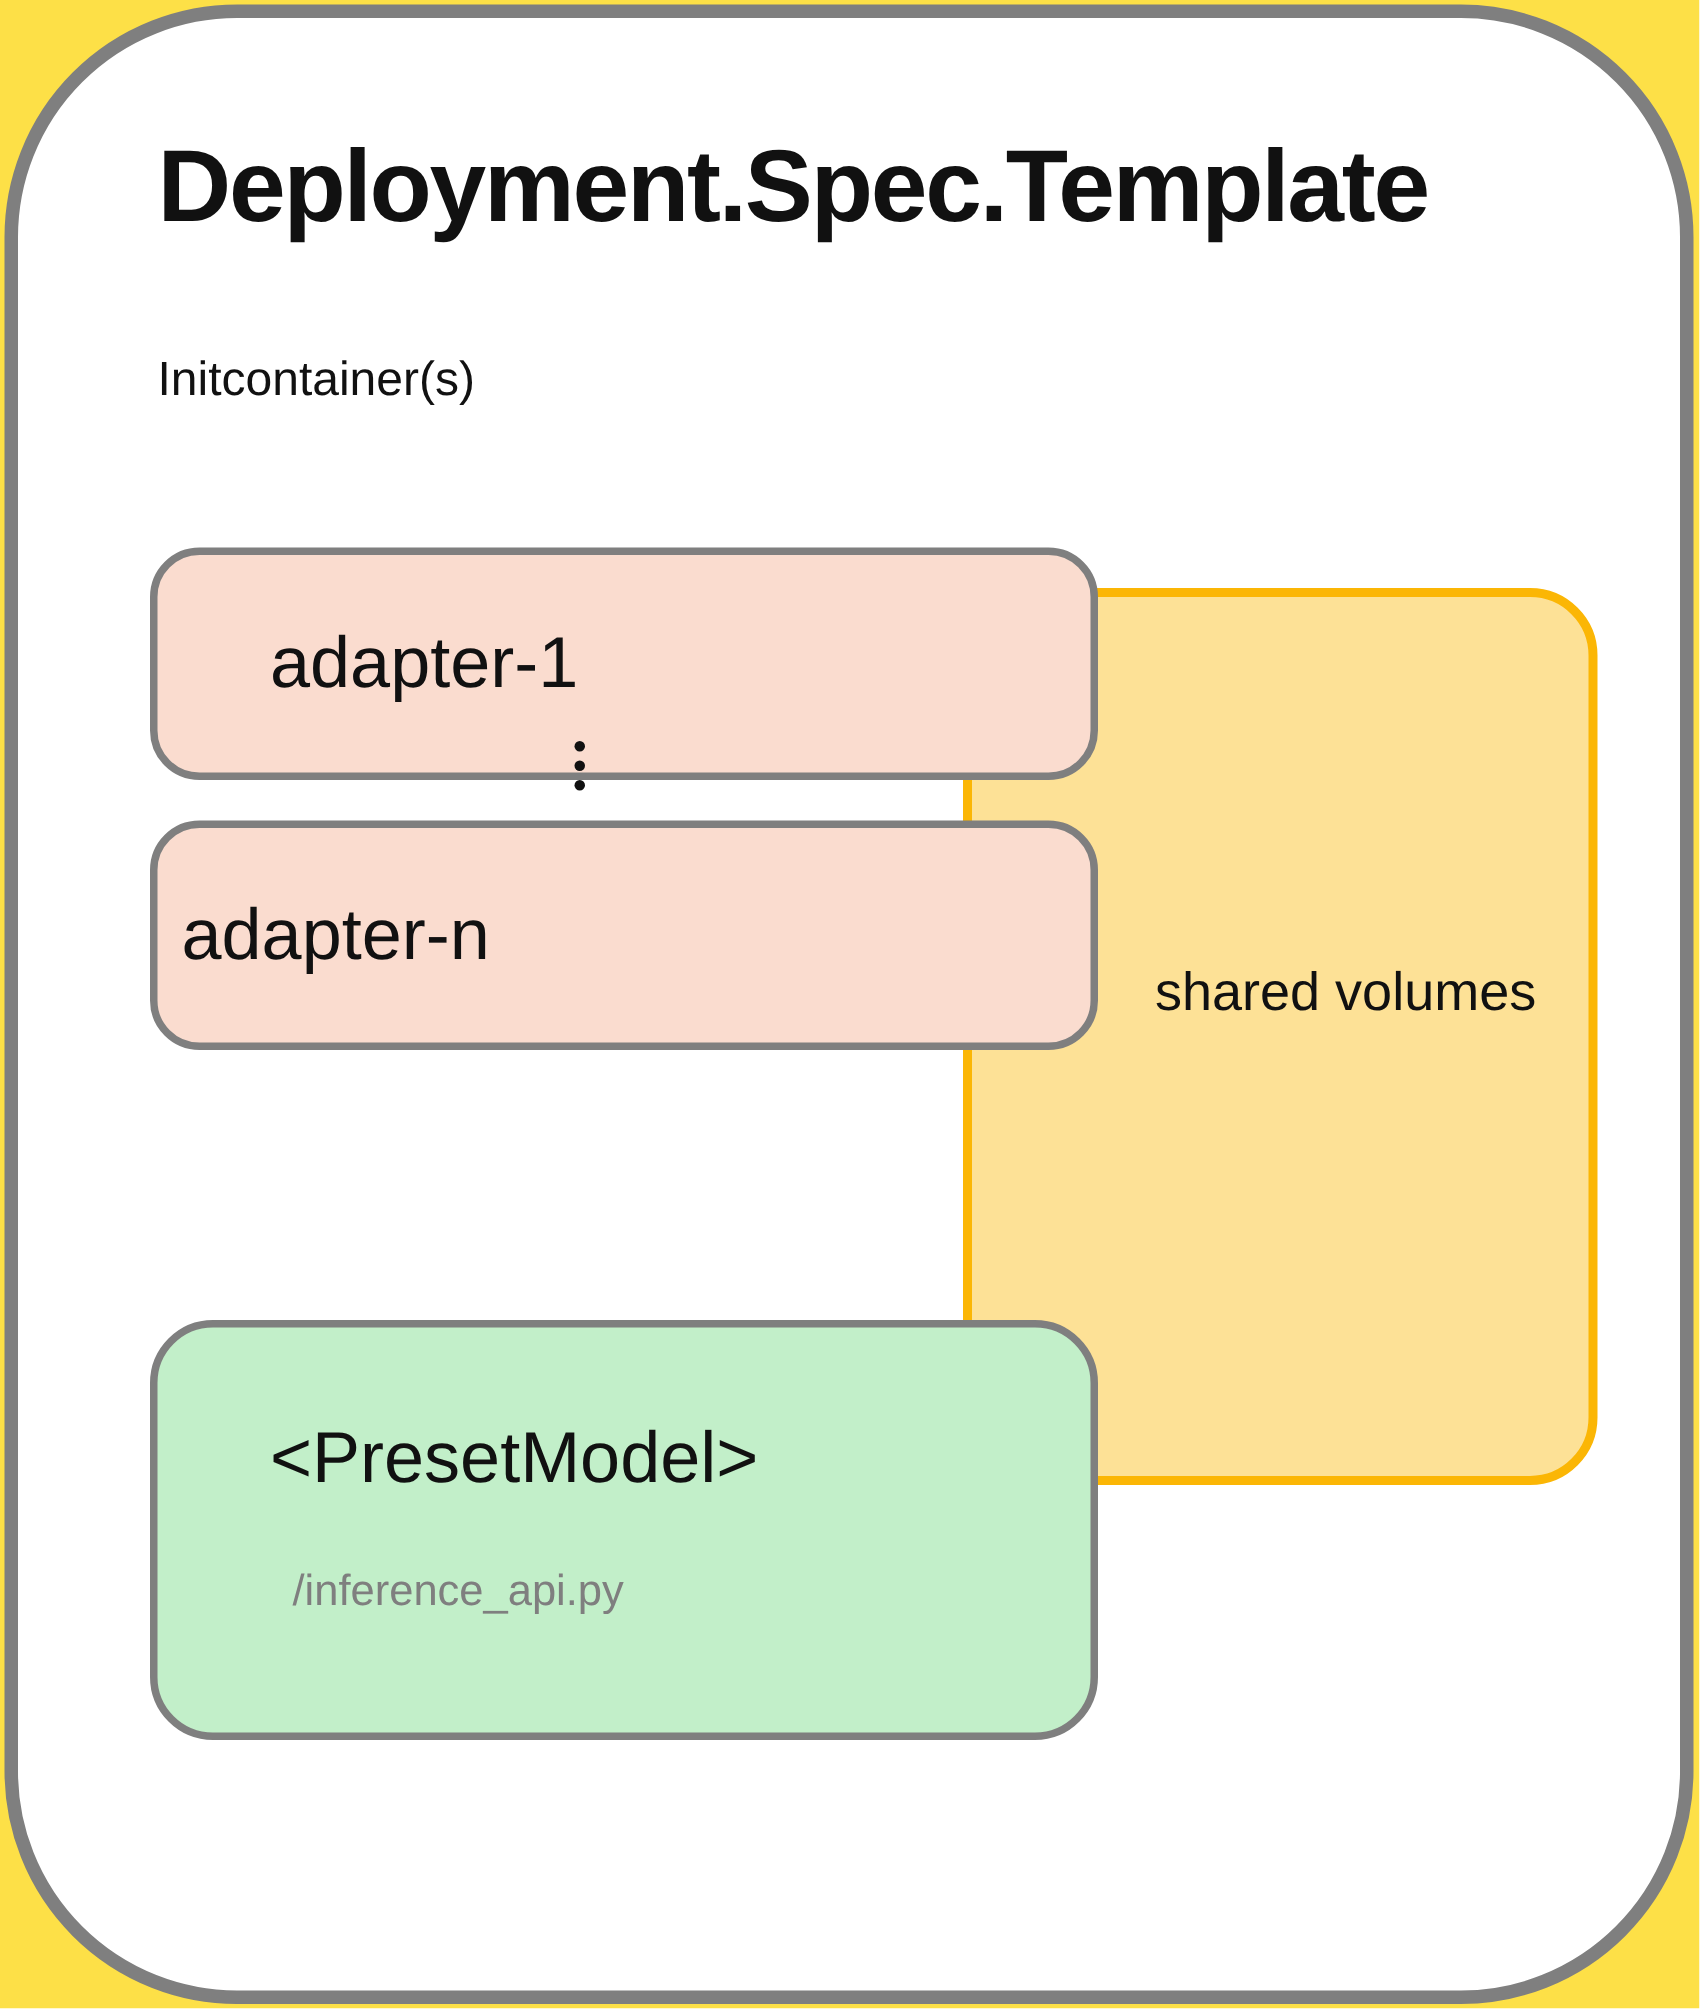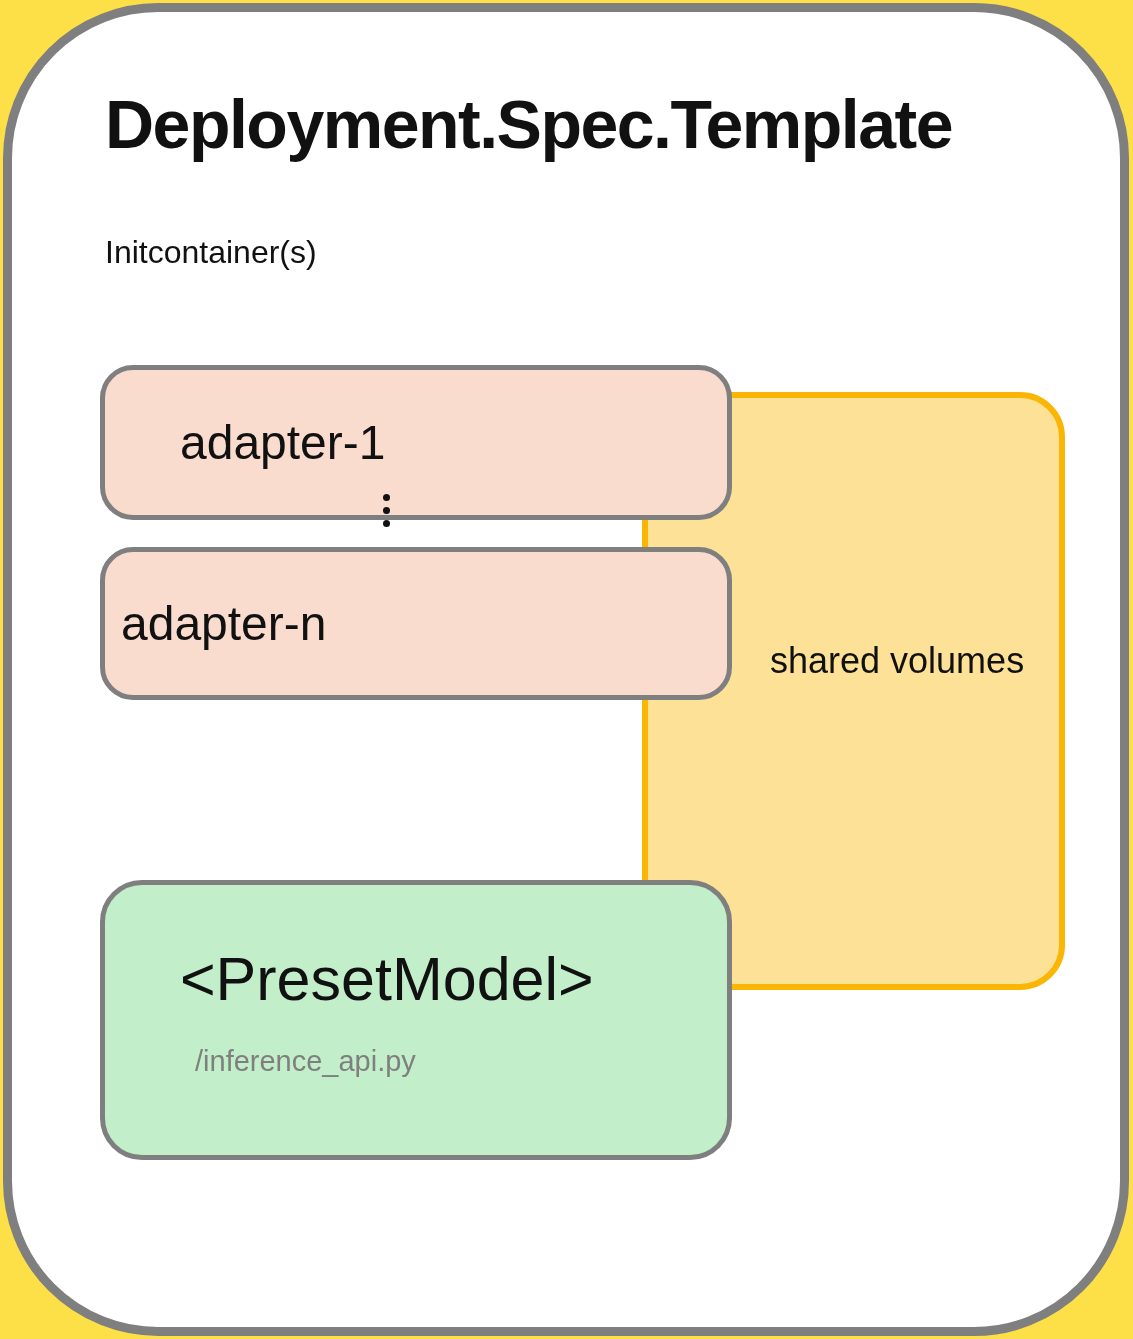--- a/index.html
+++ b/index.html
@@ -107,21 +107,21 @@
     left:100px; top:880px;
     width:632px; height:280px;
     background:var(--main-fill);
     border:5px solid var(--main-border);
     border-radius:42px;
     z-index:2;
   }
   .preset-model{
     position:absolute;
     left:180px; top:949px;
-    font-size:61px;
+    font-size:48px;
     line-height:1;
     white-space:nowrap;
     z-index:3;
   }
   .entrypoint{
     position:absolute;
     left:195px; top:1047px;
     font-size:29px;
     line-height:1;
     white-space:nowrap;

